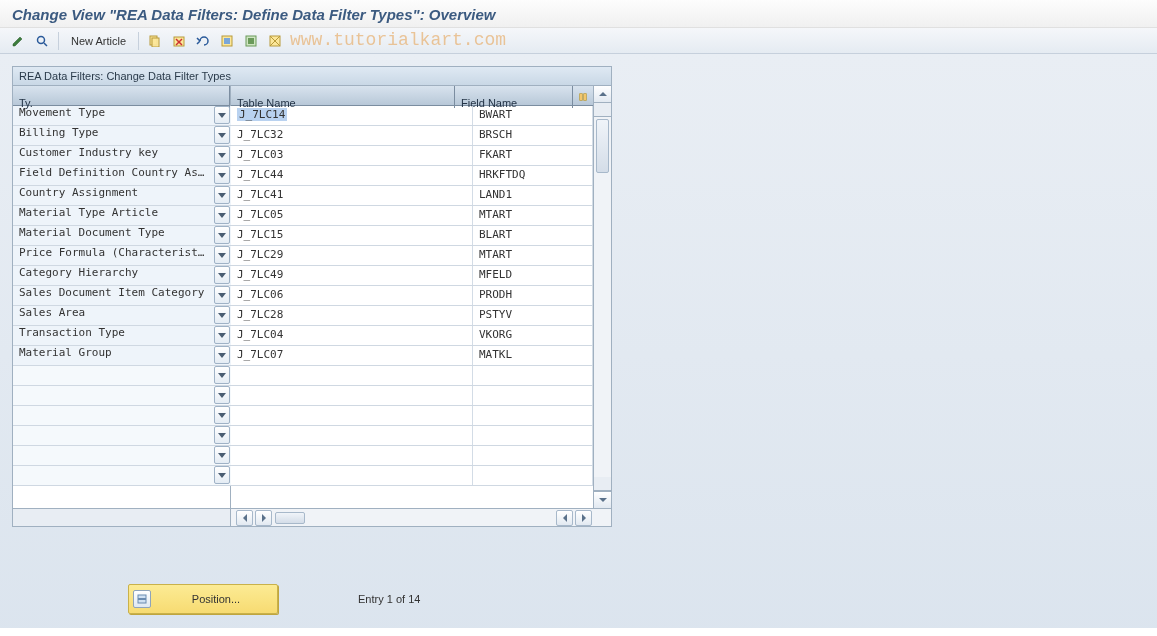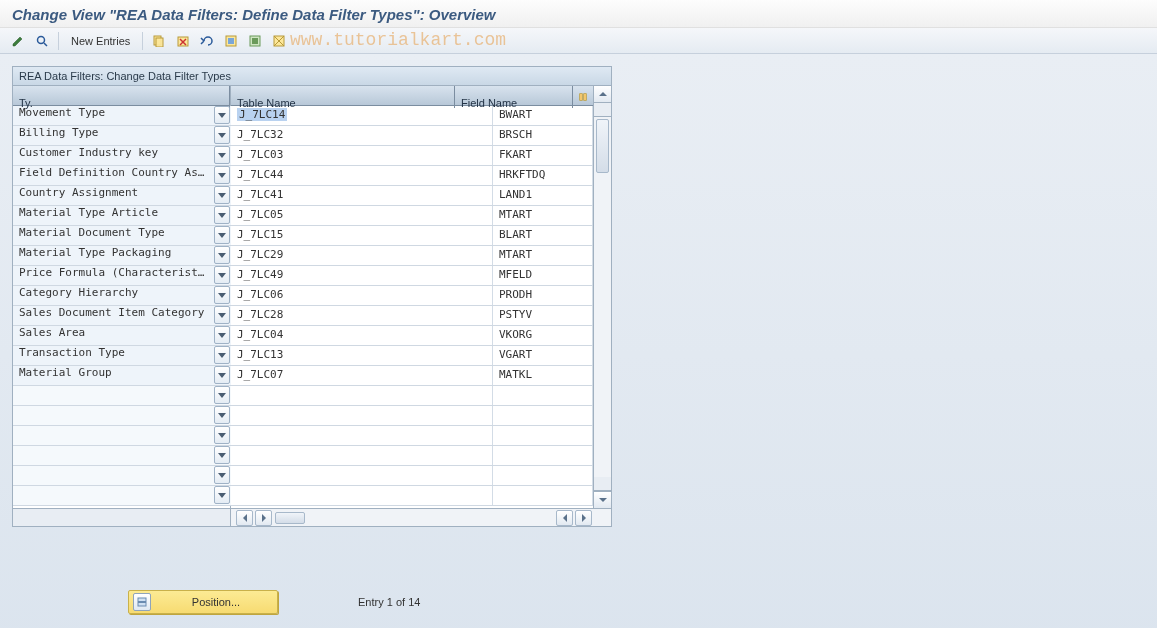--- a/index.html
+++ b/index.html
@@ -44,21 +44,21 @@
   .colhdr{display:flex;height:20px;background:linear-gradient(#d8e3ee,var(--sap-table-header));border-bottom:1px solid var(--sap-border-dk);font-size:11px;color:#243447}
   .ch{padding:11px 6px;border-right:1px solid var(--sap-border-dk)}
   .ch.cA{width:218px}
   .ch.cB{width:224px}
   .ch.cC{flex:1}
   .ch.cSel{width:20px;border-right:none;display:flex;align-items:center;justify-content:center}
 
   .rows{height:402px}
   .row{display:flex;height:20px;border-bottom:1px solid #cfd8e2}
   .cell{padding:2px 6px;border-right:1px solid #d3dce6;font-family:"Lucida Console",Consolas,monospace;font-size:11px;white-space:nowrap;overflow:hidden;text-overflow:ellipsis}
-  .cell.cB{width:262px}
+  .cell.cB{width:242px}
   .cell.cC{flex:1}
 
   .ddcell{width:218px;height:20px;display:flex;align-items:flex-start;background:var(--sap-row-odd);border-bottom:1px solid #cfd8e2;cursor:pointer}
   .ddcell.empty{background:var(--sap-row-odd2)}
   .ddcell .txt{flex:1;padding:0 6px;font-family:"Lucida Console",Consolas,monospace;font-size:11px;overflow:hidden;text-overflow:ellipsis;white-space:nowrap}
   .ddbtn{width:16px;height:18px;margin-right:1px;border:1px solid #9fb2c6;border-radius:2px;background:linear-gradient(#fff,#e4ecf4);display:flex;align-items:center;justify-content:center}
   .ddbtn svg{width:8px;height:5px}
   .selected-input .cell.cB .val{background:#b9d2f0;padding:0 2px}
 
   
@@ -71,21 +71,21 @@
   
   .hscroll{height:18px;display:flex;background:var(--scroll-bg);border-top:1px solid var(--sap-border)}
   .hpad{width:218px;border-right:1px solid var(--sap-border);background:#e8edf3}
   .htrack{flex:1;display:flex;align-items:center}
   .hbtn{width:17px;height:16px;display:flex;align-items:center;justify-content:center;background:linear-gradient(#fff,#e2e9f1);border:1px solid #a7b8ca;border-radius:2px;margin:0 1px;cursor:pointer}
   .hthumb{width:30px;height:12px;background:linear-gradient(#f0f4f9,#d4dde8);border:1px solid #a7b8ca;border-radius:2px;margin-left:2px}
   .hspacer{flex:1}
 
   
   .bottombar{position:absolute;left:128px;bottom:14px;display:flex;align-items:center;gap:80px}
-  .pos-btn{display:flex;align-items:center;width:150px;height:24px;background:linear-gradient(var(--sap-yellow),#f7db72);border:1px solid var(--sap-yellow-dk);border-radius:2px;cursor:pointer;box-shadow:1px 1px 0 #bfa53e}
+  .pos-btn{display:flex;align-items:center;width:150px;height:30px;background:linear-gradient(var(--sap-yellow),#f7db72);border:1px solid var(--sap-yellow-dk);border-radius:2px;cursor:pointer;box-shadow:1px 1px 0 #bfa53e}
   .pos-btn .ico{width:18px;height:18px;margin:0 4px;background:linear-gradient(#fff,#dfe8f2);border:1px solid #8fa4bb;border-radius:2px;display:flex;align-items:center;justify-content:center}
   .pos-btn .lbl{flex:1;text-align:center;font-size:11px}
   .entry-txt{font-size:11px;color:#333}
 
   
   svg{display:block}
 </style>
 </head>
 <body>
 
@@ -97,21 +97,21 @@
         <path d="M2 10 L9 3 L11 5 L4 12 L2 12 Z" fill="#3c7d3c" stroke="#2a5a2a" stroke-width="0.5"></path>
       </svg>
   </span>
   <span class="tbtn" title="Find">
     <svg width="14" height="14" viewBox="0 0 14 14">
         <circle cx="6" cy="6" r="3.5" fill="none" stroke="#2a5a9a" stroke-width="1.5"></circle>
         <line x1="9" y1="9" x2="12" y2="12" stroke="#2a5a9a" stroke-width="1.5"></line>
       </svg>
   </span>
   <span class="tsep"></span>
-  <span class="tlink">New Entries</span>
+  <span class="tlink">New Article</span>
   <span class="tsep"></span>
   <span class="tbtn">
     <svg width="12" height="12" viewBox="0 0 12 12">
         <rect x="1" y="1" width="7" height="9" fill="#fce79a" stroke="#b89a3a"></rect>
         <rect x="3" y="3" width="7" height="9" fill="#fce79a" stroke="#b89a3a" fill-opacity="0.9"></rect>
       </svg>
   </span>
   <span class="tbtn">
     <svg width="12" height="12" viewBox="0 0 12 12">
         <rect x="1" y="2" width="10" height="9" fill="#fce79a" stroke="#b89a3a"></rect>
@@ -202,28 +202,20 @@
             <div class="ddcell">
               <span class="txt">Material Type Article</span>
               <span class="ddbtn">
                 <svg viewBox="0 0 8 5">
                   <path d="M0 0 L4 5 L8 0 Z" fill="#4a5d72"></path>
                 </svg>
               </span>
             </div>
             <div class="ddcell">
               <span class="txt">Material Document Type</span>
-              <span class="ddbtn">
-                <svg viewBox="0 0 8 5">
-                  <path d="M0 0 L4 5 L8 0 Z" fill="#4a5d72"></path>
-                </svg>
-              </span>
-            </div>
-            <div class="ddcell">
-              <span class="txt">Material Type Packaging</span>
               <span class="ddbtn">
                 <svg viewBox="0 0 8 5">
                   <path d="M0 0 L4 5 L8 0 Z" fill="#4a5d72"></path>
                 </svg>
               </span>
             </div>
             <div class="ddcell">
               <span class="txt">Price Formula (Characterist…</span>
               <span class="ddbtn">
                 <svg viewBox="0 0 8 5">
@@ -374,24 +366,20 @@
               <div class="cell cB"><span class="val">J_7LC06</span></div>
               <div class="cell cC">PRODH</div>
             </div>
             <div class="row">
               <div class="cell cB"><span class="val">J_7LC28</span></div>
               <div class="cell cC">PSTYV</div>
             </div>
             <div class="row">
               <div class="cell cB"><span class="val">J_7LC04</span></div>
               <div class="cell cC">VKORG</div>
-            </div>
-            <div class="row">
-              <div class="cell cB"><span class="val">J_7LC13</span></div>
-              <div class="cell cC">VGART</div>
             </div>
             <div class="row">
               <div class="cell cB"><span class="val">J_7LC07</span></div>
               <div class="cell cC">MATKL</div>
             </div>
             <div class="row">
               <div class="cell cB"></div>
               <div class="cell cC"></div>
             </div>
             <div class="row">

